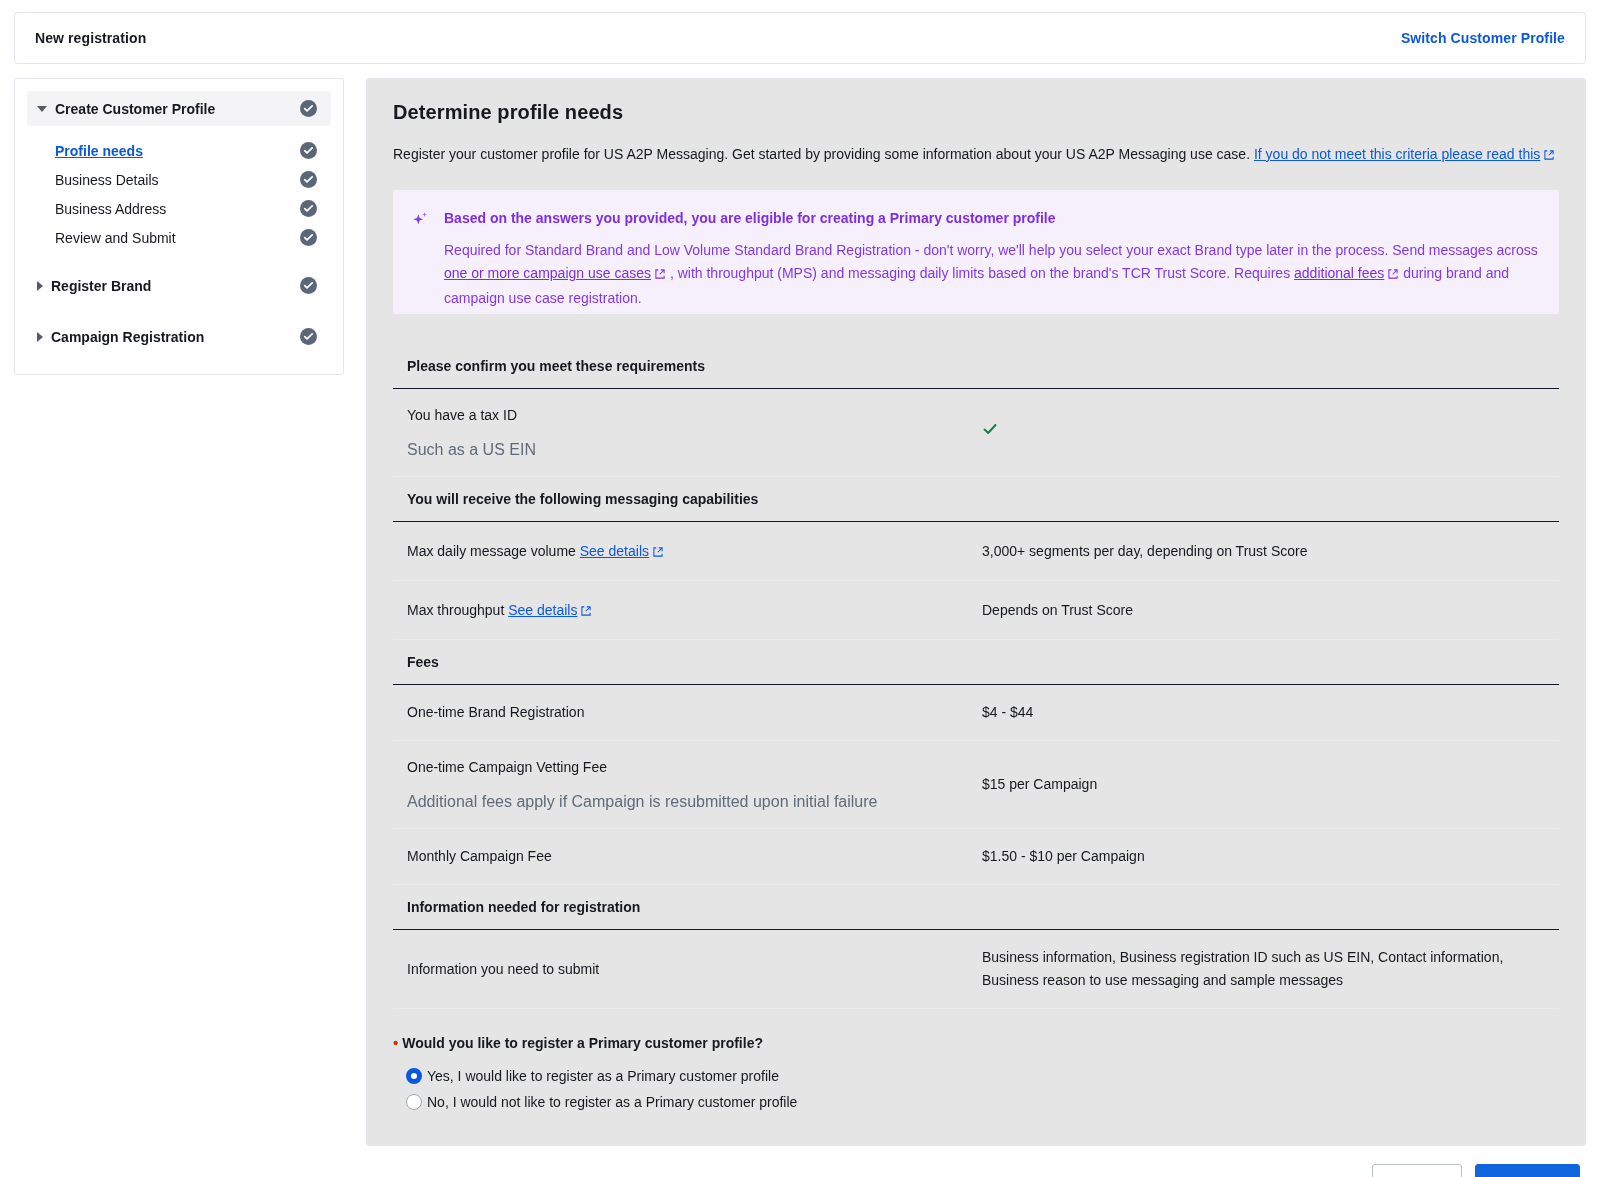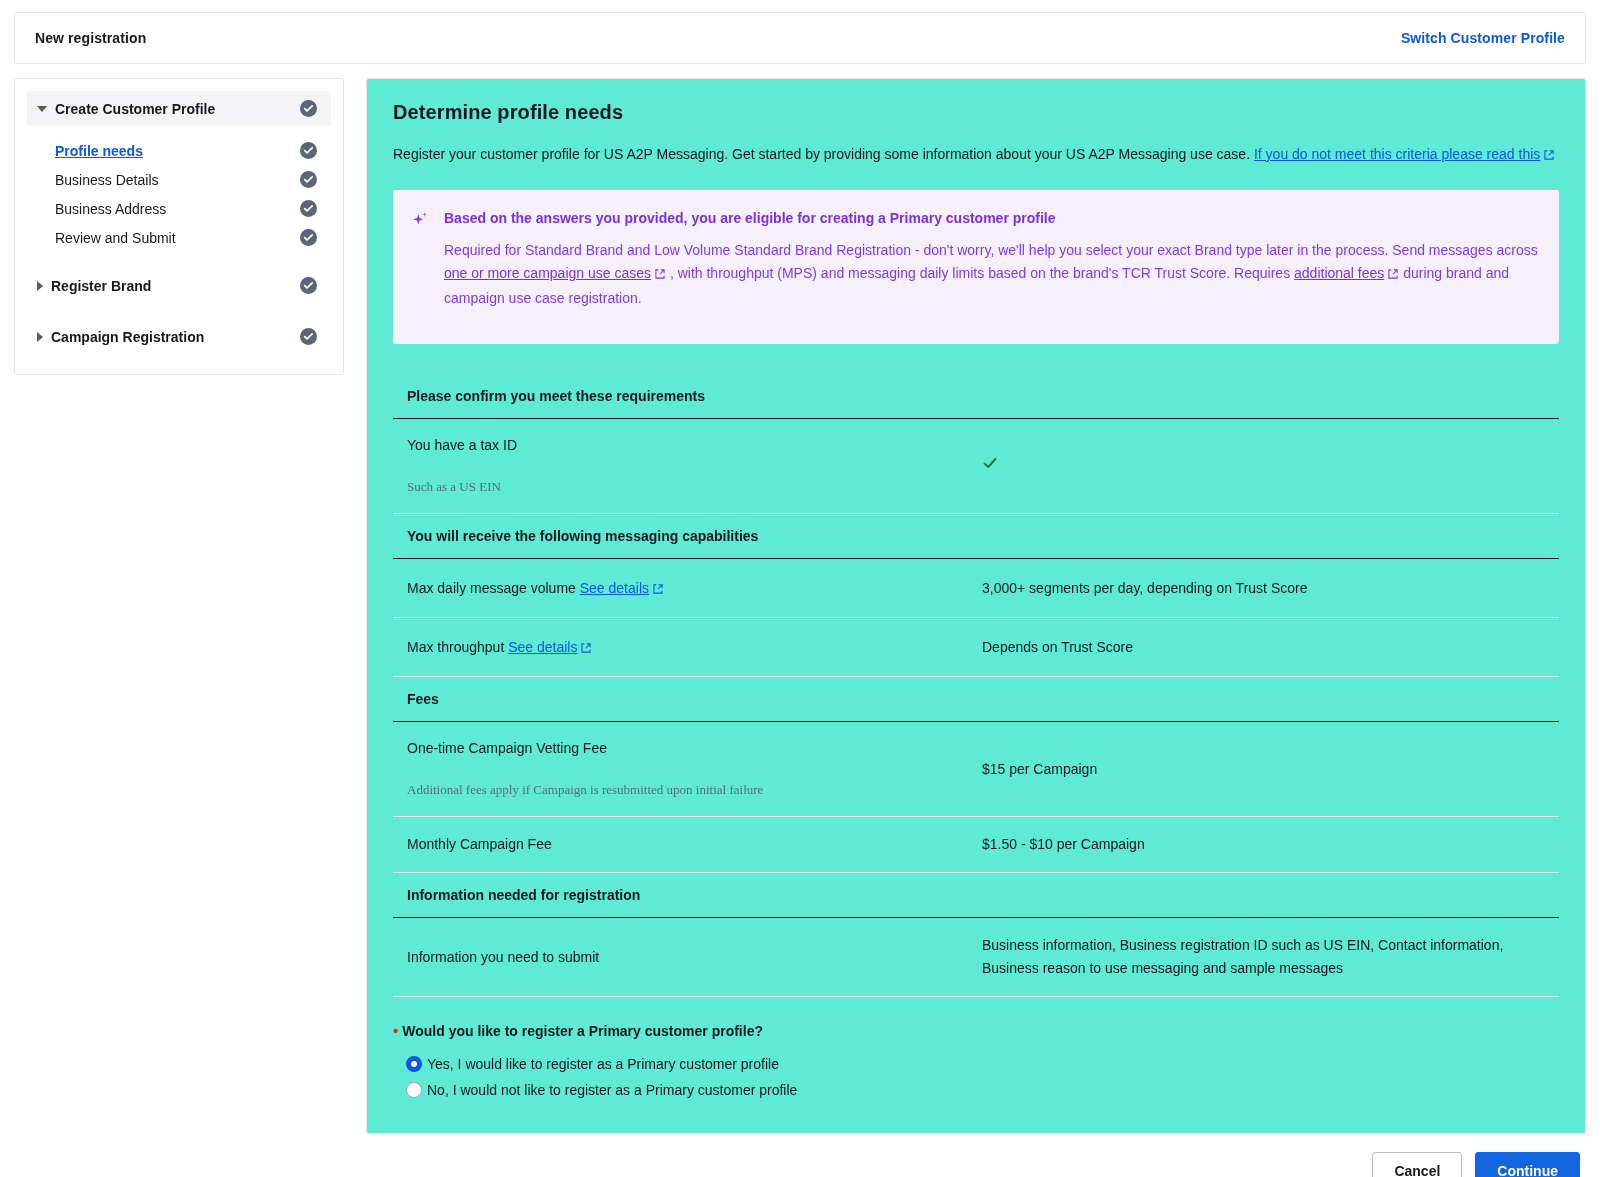--- a/index.html
+++ b/index.html
@@ -122,21 +122,21 @@
     flex: 0 0 17px;
   }
   .check-badge svg { display: block; }
   .nav-spacer { height: 16px; }
 
   
   .main-panel {
     flex: 1 1 auto;
     border: 1px solid #e3e6ea;
     border-radius: 3px;
-    background: #5eead4;
+    background: #e5e5e5;
     padding: 22px 26px 30px 26px;
     min-height: 1000px;
   }
   .page-title {
     font-size: 20px;
     font-weight: bold;
     color: #16191f;
     margin: 0 0 18px 0;
     letter-spacing: .1px;
   }
@@ -154,21 +154,21 @@
   .ext-icon {
     display: inline-block;
     vertical-align: -2px;
     margin-left: 3px;
   }
 
   
   .alert {
     background: #f6f0fd;
     border-radius: 3px;
-    padding: 18px 20px 34px 18px;
+    padding: 18px 20px 4px 18px;
     display: flex;
     gap: 13px;
     margin-bottom: 30px;
   }
   .alert-icon { flex: 0 0 20px; padding-top: 2px; }
   .alert-title {
     font-size: 14px;
     font-weight: bold;
     color: #7d2fe0;
     margin-bottom: 11px;
@@ -200,25 +200,24 @@
     padding: 16px 14px;
     min-height: 52px;
   }
   .row-label {
     flex: 0 0 575px;
     font-size: 14px;
     line-height: 21px;
     color: #16191f;
   }
   .row-sub {
-    font-size: 13px;
+    font-size: 16px;
     color: #5f6b7a;
     display: block;
-    margin-top: 20px;
-    font-family: Liberation Serif, serif;
+    margin-top: 13px;
   }
   .row-value {
     flex: 1 1 auto;
     font-size: 14px;
     line-height: 23px;
     color: #16191f;
   }
   .row-value.center-check {
     text-align: left;
     padding-left: 0;
@@ -460,20 +459,26 @@
                 <path d="M8 2.2 H11.8 V6" stroke="#0a58e0" stroke-width="1.2" fill="none"></path>
                 <path d="M11.6 2.4 L6.7 7.3" stroke="#0a58e0" stroke-width="1.2" fill="none"></path>
               </svg></span>
         </div>
         <div class="row-value">Depends on Trust Score</div>
       </div>
 
       <div class="section-head">Fees</div>
       <div class="row">
         <div class="row-label">
+          <span>One-time Brand Registration</span>
+        </div>
+        <div class="row-value">$4 - $44</div>
+      </div>
+      <div class="row">
+        <div class="row-label">
           <span>One-time Campaign Vetting Fee</span>
           <span class="row-sub">Additional fees apply if Campaign is resubmitted upon initial failure</span>
         </div>
         <div class="row-value">$15 per Campaign</div>
       </div>
       <div class="row">
         <div class="row-label">
           <span>Monthly Campaign Fee</span>
         </div>
         <div class="row-value">$1.50 - $10 per Campaign</div>

